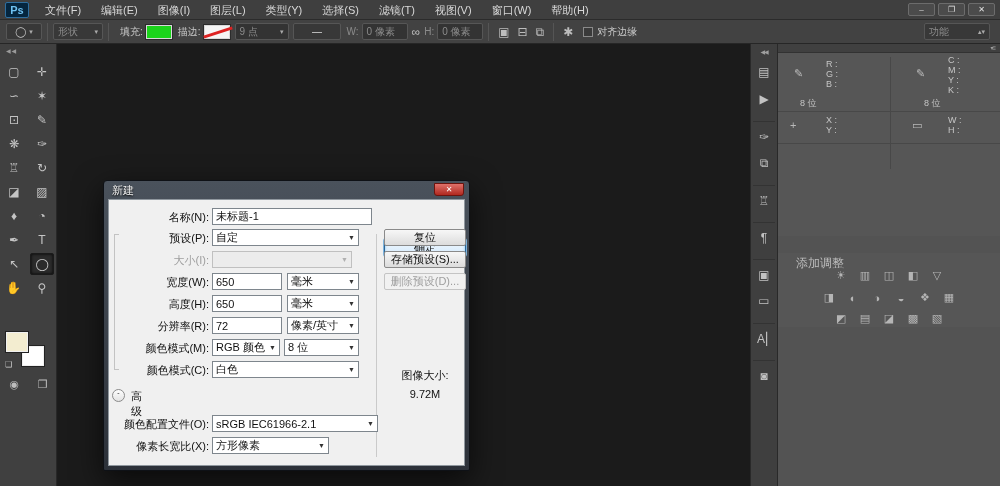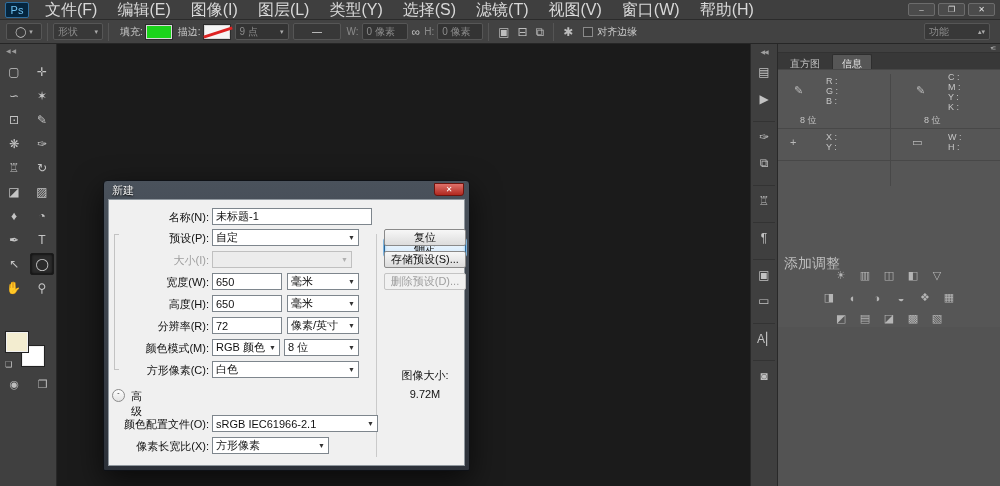--- a/index.html
+++ b/index.html
@@ -5,22 +5,22 @@
   * { margin:0; padding:0; box-sizing:border-box; }
   html,body { background:#111; }
   body { font-family:"Liberation Sans","DejaVu Sans",sans-serif; }
   .app { position:relative; width:1000px; height:486px; background:#1c1c1c; overflow:hidden;
          font-family:"Liberation Sans","DejaVu Sans",sans-serif; }
 
   
   .menubar { position:absolute; left:0; top:0; right:0; height:20px; background:#3f3f3f;
              border-bottom:1px solid #2b2b2b; display:flex; align-items:center; }
   .pslogo { width:24px; height:16px; margin:0 6px 0 5px; background:#05263f; border:1px solid #2f6e9e;
-            border-radius:2px; color:#6fc1f0; font-size:11px; font-weight:normal; text-align:center; line-height:14px; }
-  .menu-item { font-size:16px; color:#d8d8d8; padding:0 10px; line-height:20px; cursor:default; }
+            border-radius:2px; color:#6fc1f0; font-size:11px; font-weight:bold; text-align:center; line-height:14px; }
+  .menu-item { font-size:11px; color:#d8d8d8; padding:0 10px; line-height:20px; cursor:default; }
   .winbtns { margin-left:auto; display:flex; gap:3px; padding-right:5px; }
   .winbtn { width:27px; height:13px; background:#4b4b4b; border:1px solid #6c6c6c; border-radius:2px;
             color:#e2e2e2; font-size:8px; line-height:11px; text-align:center; }
 
   
   .optionsbar { position:absolute; left:0; top:20px; right:0; height:24px; background:#424242;
                 border-bottom:1px solid #262626; display:flex; align-items:center; font-size:10px; color:#c9c9c9; }
   .ob-sep { width:1px; height:18px; background:#2f2f2f; border-right:1px solid #555; margin:0 5px; }
   .ob-box { background:#383838; border:1px solid #565656; border-radius:2px; height:17px;
             display:flex; align-items:center; padding:0 4px; gap:3px; }
@@ -80,21 +80,21 @@
   .panel-info { top:9px; height:200px; }
   .info-body { position:relative; height:183px; background:#565656; font-size:9px; color:#c6c6c6; }
   .info-vdiv { position:absolute; left:112px; top:4px; height:112px; width:1px; background:#484848; }
   .info-hdiv1 { position:absolute; left:0; right:0; top:58px; height:1px; background:#484848; }
   .info-hdiv2 { position:absolute; left:0; right:0; top:90px; height:1px; background:#484848; }
   .info-eyedrop { position:absolute; font-size:11px; color:#b9b9b9; }
   .info-stack { position:absolute; line-height:10px; }
   .info-depth { position:absolute; }
   .panel-adj { top:209px; height:92px; }
   .adj-body { position:relative; height:74px; background:#565656; }
-  .adj-hint { position:absolute; left:6px; top:2px; font-size:14px; color:#bdbdbd; }
+  .adj-hint { position:absolute; left:18px; top:2px; font-size:12px; color:#bdbdbd; }
   .adj-row { position:absolute; left:0; right:0; display:flex; justify-content:center; gap:7px; }
   .adj-icon { width:17px; height:15px; display:flex; align-items:center; justify-content:center;
               color:#b5b5b5; font-size:11px; }
   .panel-layers { top:301px; bottom:0; }
   .layers-body { position:absolute; left:0; right:0; top:17px; bottom:8px; background:#565656; }
   .pc-bottom { position:absolute; left:0; right:0; bottom:0; height:8px; background:#3c3c3c;
                border-top:1px solid #2e2e2e; }
 
   
   .dialog { position:absolute; left:103px; top:180px; width:367px; height:291px;
@@ -352,26 +352,20 @@
         <div class="ds-icon" data-group="true">
           <span>◙</span>
         </div>
       </div>
   </div>
 
   <div class="panelcol">
     <div class="pc-head">▾≡</div>
 
     <div class="panel panel-info">
-      <div class="tabbar">
-
-          <span class="tab" data-active="false">直方图</span>
-
-          <span class="tab" data-active="true">信息</span>
-        </div>
       <div class="info-body">
         <div class="info-vdiv"></div>
         <div class="info-hdiv1"></div>
         <div class="info-hdiv2"></div>
         <span class="info-eyedrop" style="left:16px;top:14px;">✎</span>
         <div class="info-stack" style="left:48px;top:6px;">
 
         <div>R :</div>
             <div>G :</div>
             <div>B :</div>
@@ -528,21 +522,21 @@
           <span class="val">RGB 颜色</span>
           <span class="dd">▼</span>
         </div>
         <div class="select" style="left:175px;width:75px;">
           <span class="val">8 位</span>
           <span class="dd">▼</span>
         </div>
       </div>
 
       <div class="frow" style="top:161px;">
-        <span class="lbl">方形像素(C):</span>
+        <span class="lbl">颜色模式(C):</span>
         <div class="select" style="width:147px;">
           <span class="val">白色</span>
           <span class="dd">▼</span>
         </div>
       </div>
 
       <div class="frow" style="top:189px;">
         <span class="adv-circle">ˆ</span>
         <span class="adv-lbl">高级</span>
         <span class="adv-line"></span>

